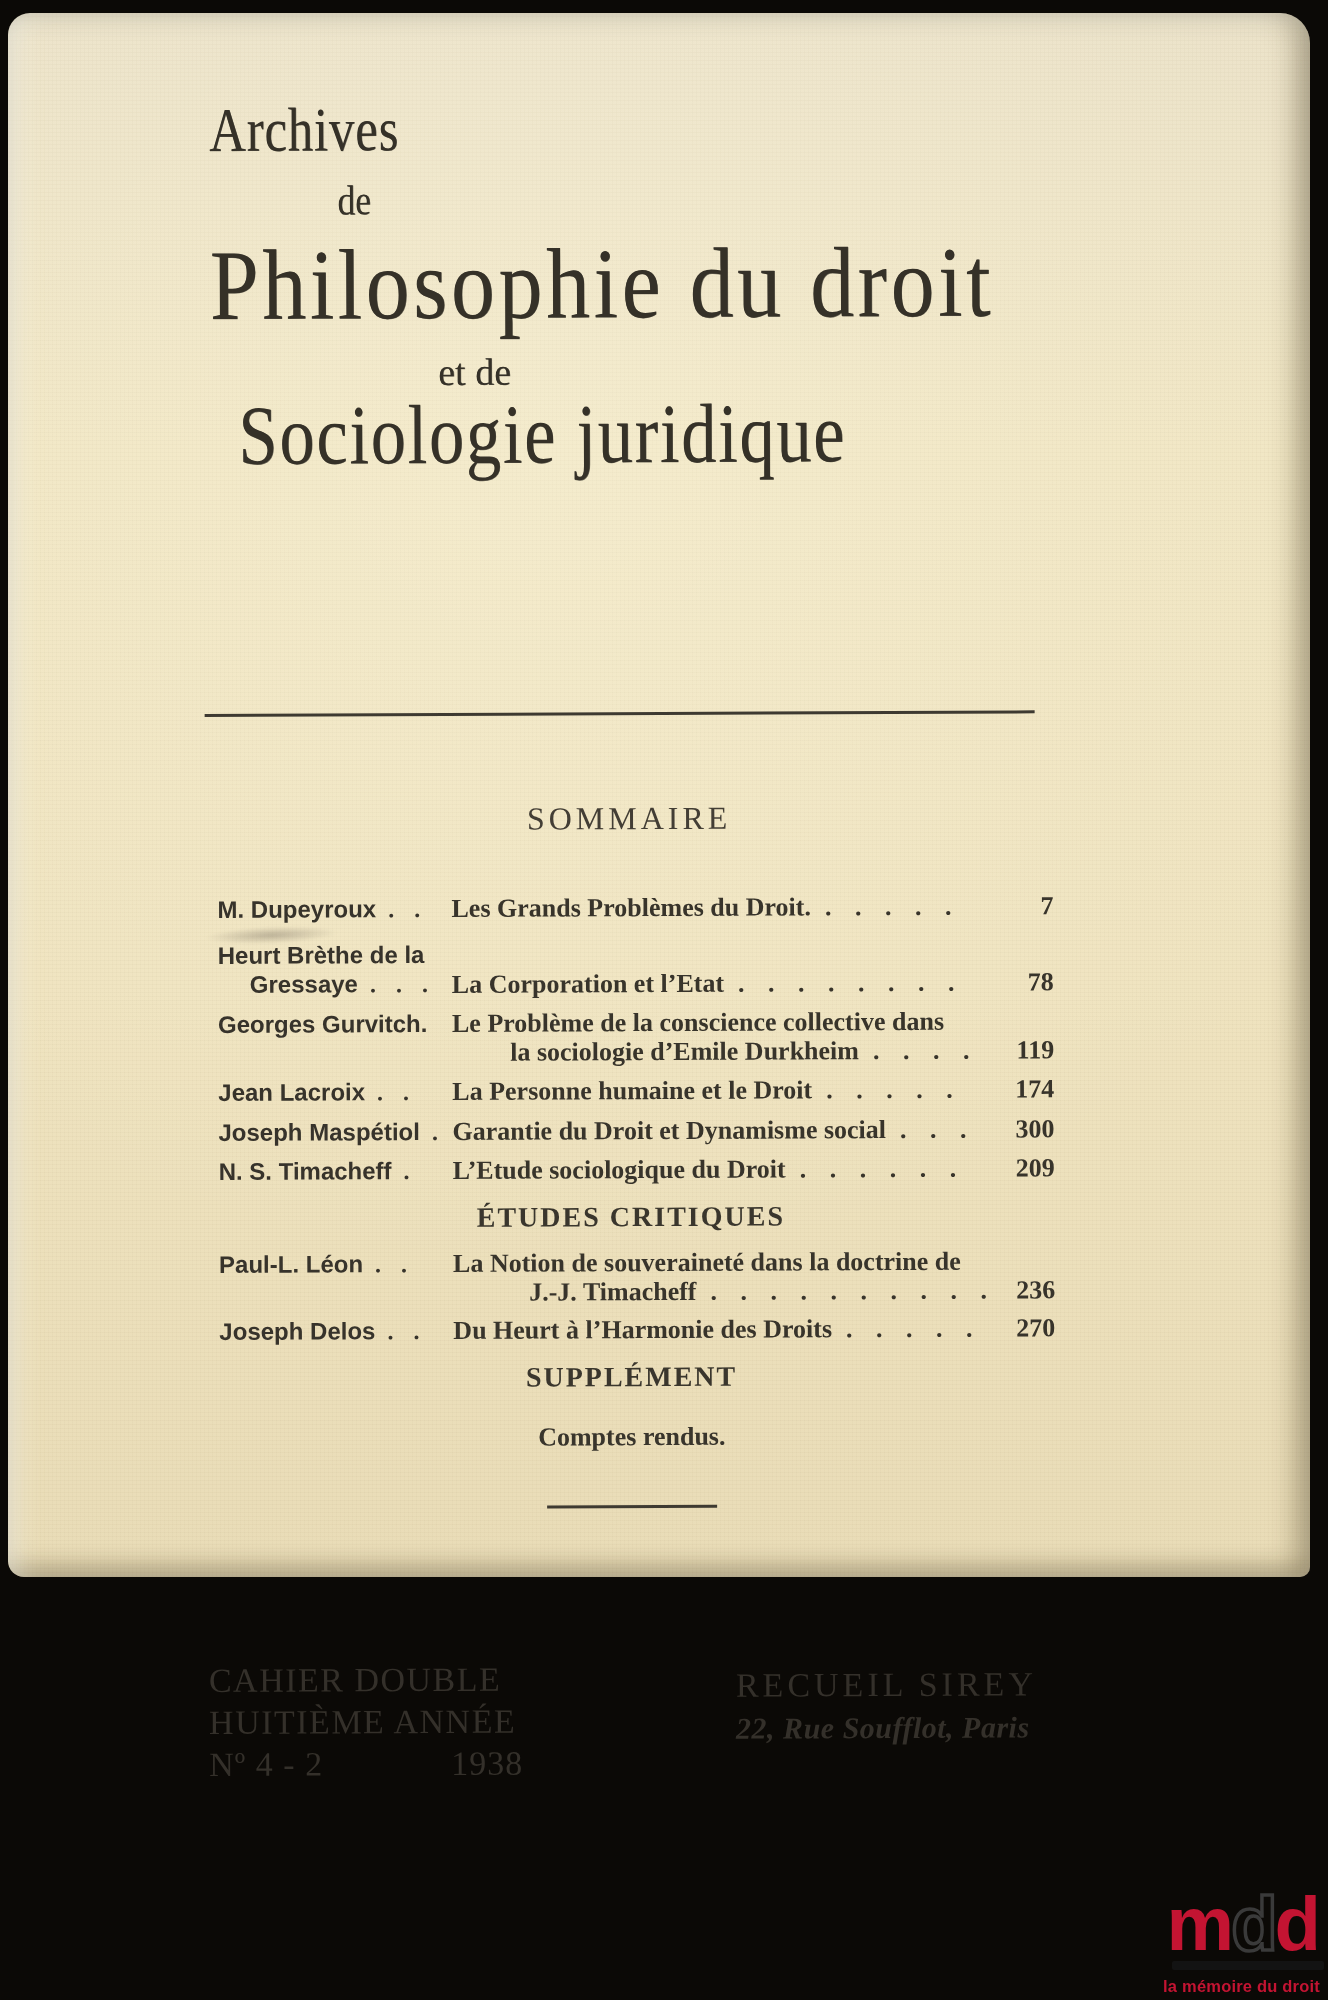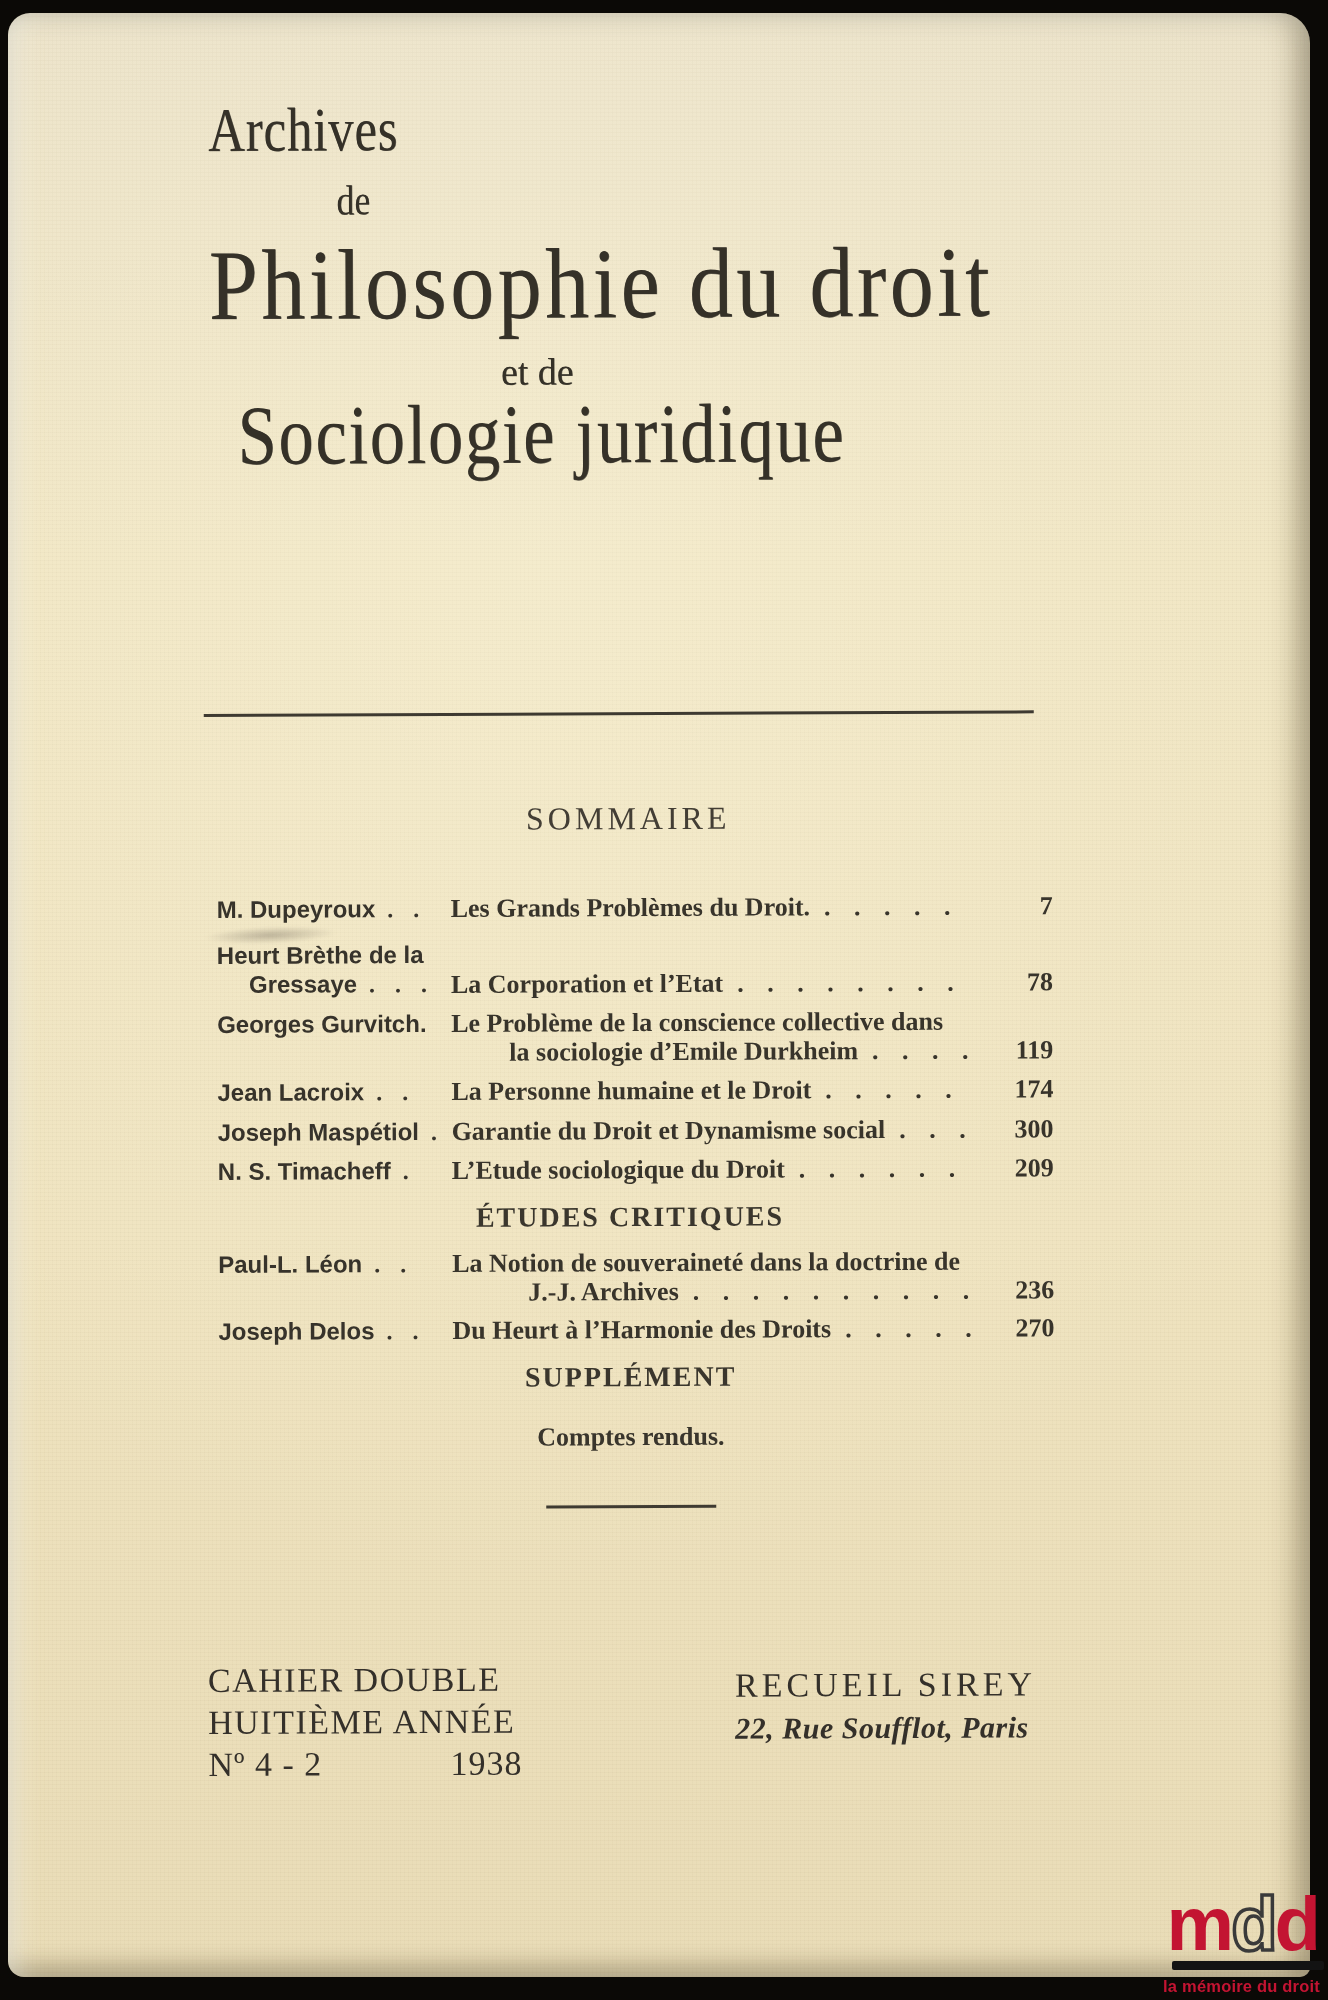--- a/index.html
+++ b/index.html
@@ -3,42 +3,42 @@
 <meta charset="utf-8">
 <style>
   html,body{margin:0;padding:0;}
   body{
     width:1328px;height:2000px;position:relative;overflow:hidden;
     background:#0b0906;
     font-family:"Liberation Serif",serif;color:#39352c;
   }
   
   .paper{
-    position:absolute;left:8px;top:13px;width:1302px;height:1964px;
+    position:absolute;left:8px;top:13px;width:1302px;height:1564px;
     border-radius:22px 30px 10px 16px;
     background:
       radial-gradient(120% 85% at 42% 28%, rgba(255,251,230,.30), rgba(0,0,0,0) 62%),
       repeating-linear-gradient(0deg, rgba(120,100,60,.035) 0 1px, rgba(0,0,0,0) 1px 4px),
       repeating-linear-gradient(90deg, rgba(120,100,60,.028) 0 1px, rgba(0,0,0,0) 1px 4px),
       linear-gradient(180deg,#ebe2c9 0%,#f0e5c2 28%,#efe3bf 62%,#e9dcb7 100%);
     box-shadow:
       inset -16px 0 26px rgba(55,42,18,.28),
       inset 18px 0 22px -8px rgba(255,255,248,.5),
       inset 0 -12px 22px rgba(55,42,18,.22),
       inset 0 10px 18px rgba(255,255,243,.28);
   }
   .content{position:absolute;inset:0;transform:rotate(-0.25deg);transform-origin:50% 50%;}
 
   
   .mast{position:absolute;white-space:nowrap;color:#353128;
         text-shadow:.5px .3px 0 rgba(51,47,39,.65);}
   .mast-archives{left:204px;top:80px;font-size:62px;transform:scaleX(.82);transform-origin:left top;letter-spacing:1px;}
   .mast-de{left:332px;top:162px;font-size:42px;transform:scaleX(.85);transform-origin:left top;}
   .mast-main{left:204px;top:213px;font-size:100px;letter-spacing:4px;transform:scaleX(.88);transform-origin:left top;}
-  .mast-etde{left:432px;top:336px;width:200px;text-align:center;font-size:38px;}
+  .mast-etde{left:432px;top:336px;width:200px;text-align:left;font-size:38px;}
   .mast-sub{left:232px;top:372px;font-size:84px;letter-spacing:2px;transform:scaleX(.84);transform-origin:left top;}
 
   
   .double-rule{position:absolute;left:197px;top:699px;width:830px;height:8px;
     border-top:3px solid #3e3a31;border-bottom:2px solid #45413а;
     border-bottom-color:#45413a;}
   .short-rule{width:170px;height:0;border-top:3px solid #3e3a31;margin:53px auto 0;}
 
   
   .sommaire{position:absolute;left:197px;top:787px;width:848px;}
@@ -167,21 +167,21 @@
       </div>
 
       <div class="sec-head etudes-head">ÉTUDES CRITIQUES</div>
 
       <div class="trow mb9">
         <div class="tauthor">
             <span class="aline"><span>Paul-L. Léon</span><span class="alead">. .</span></span>
           </div>
         <div class="ttitle">
           <span class="tline">La Notion de souveraineté dans la doctrine de</span>
-          <span class="tline indent3"><span>J.-J. Archives</span><span class="tlead">. . . . . . . . . .</span></span>
+          <span class="tline indent3"><span>J.-J. Timacheff</span><span class="tlead">. . . . . . . . . .</span></span>
         </div>
         <div class="tpage self-end">236</div>
       </div>
 
       <div class="trow">
         <div class="tauthor">
             <span class="aline"><span>Joseph Delos</span><span class="alead">. .</span></span>
           </div>
         <div class="ttitle">
             <span class="tline"><span>Du Heurt à l’Harmonie des Droits</span><span class="tlead">. . . . .</span></span>

